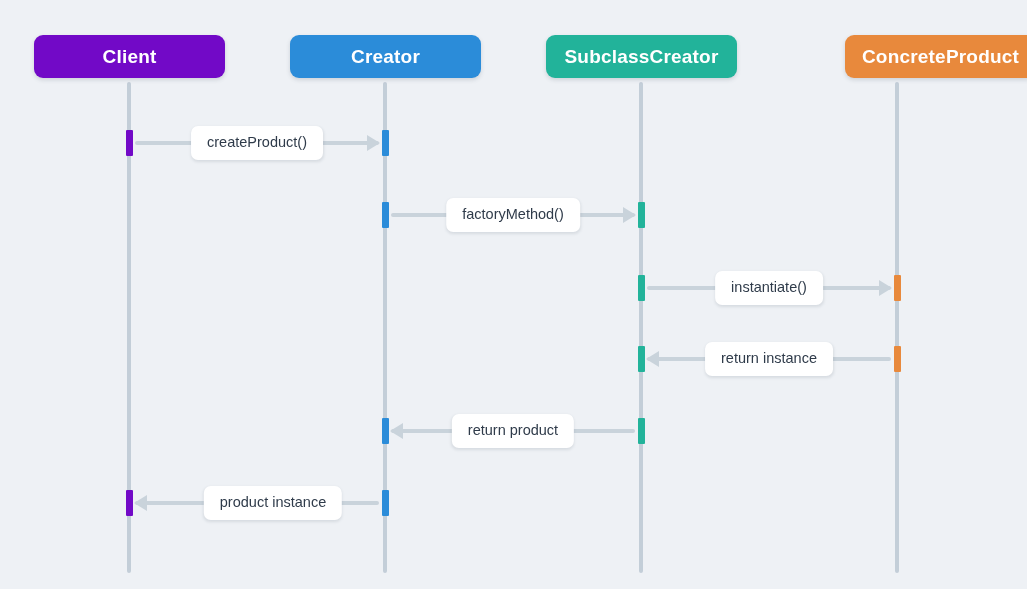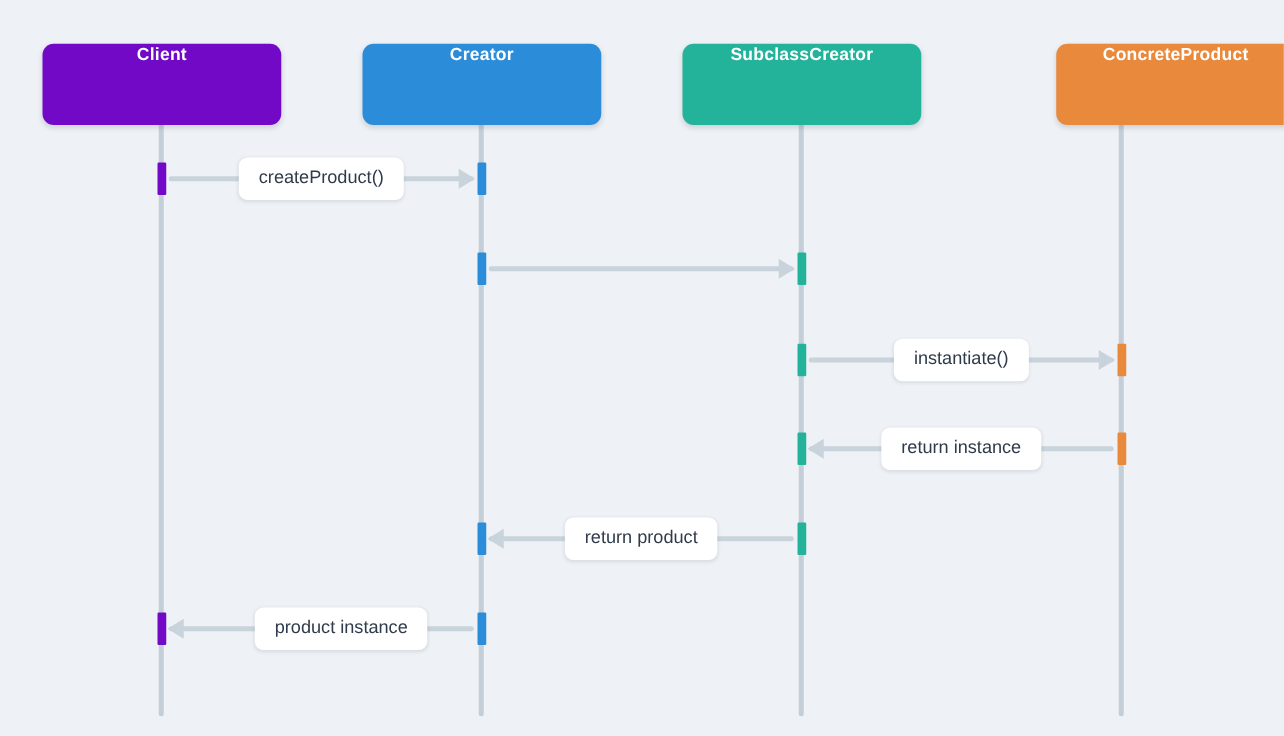--- a/index.html
+++ b/index.html
@@ -15,27 +15,27 @@
   }
   #diagram {
     position: relative;
     width: 1027px;
     height: 589px;
   }
 
   
   .participant {
     position: absolute;
-    height: 65px;
+    height: 43px;
     border-radius: 9px;
     display: flex;
-    align-items: flex-start;
+    align-items: center;
     justify-content: center;
     color: #ffffff;
-    font-size: 14px;
+    font-size: 19px;
     font-weight: bold;
     letter-spacing: 0.2px;
     box-shadow: 0 2px 4px rgba(60, 75, 95, 0.18);
     box-sizing: border-box;
     white-space: nowrap;
   }
 
   
   .lifeline {
     position: absolute;
@@ -110,20 +110,21 @@
     </div>
     <div class="activation" style="left: 125.5px; top: 130px; background: rgb(114, 9, 199);"></div>
     <div class="activation" style="left: 381.5px; top: 130px; background: rgb(43, 140, 217);"></div>
     <div class="msg-line" style="left: 135px; top: 141px; width: 244px;"></div>
     <div class="arrowhead right" style="top: 135px; left: 367px;"></div>
     <div class="msg-label" style="left: 257px; top: 143px;">createProduct()</div>
     <div class="activation" style="left: 381.5px; top: 202px; background: rgb(43, 140, 217);"></div>
     <div class="activation" style="left: 637.5px; top: 202px; background: rgb(34, 179, 154);"></div>
     <div class="msg-line" style="left: 391px; top: 213px; width: 244px;"></div>
     <div class="arrowhead right" style="top: 207px; left: 623px;"></div>
+    <div class="msg-label" style="left: 513px; top: 215px;">factoryMethod()</div>
     <div class="activation" style="left: 637.5px; top: 275px; background: rgb(34, 179, 154);"></div>
     <div class="activation" style="left: 893.5px; top: 275px; background: rgb(232, 137, 60);"></div>
     <div class="msg-line" style="left: 647px; top: 286px; width: 244px;"></div>
     <div class="arrowhead right" style="top: 280px; left: 879px;"></div>
     <div class="msg-label" style="left: 769px; top: 288px; text-align: center;">instantiate()</div>
     <div class="activation" style="left: 893.5px; top: 346px; background: rgb(232, 137, 60);"></div>
     <div class="activation" style="left: 637.5px; top: 346px; background: rgb(34, 179, 154);"></div>
     <div class="msg-line" style="left: 647px; top: 357px; width: 244px;"></div>
     <div class="arrowhead left" style="top: 351px; left: 646px;"></div>
     <div class="msg-label" style="left: 769px; top: 359px;">return instance</div>

